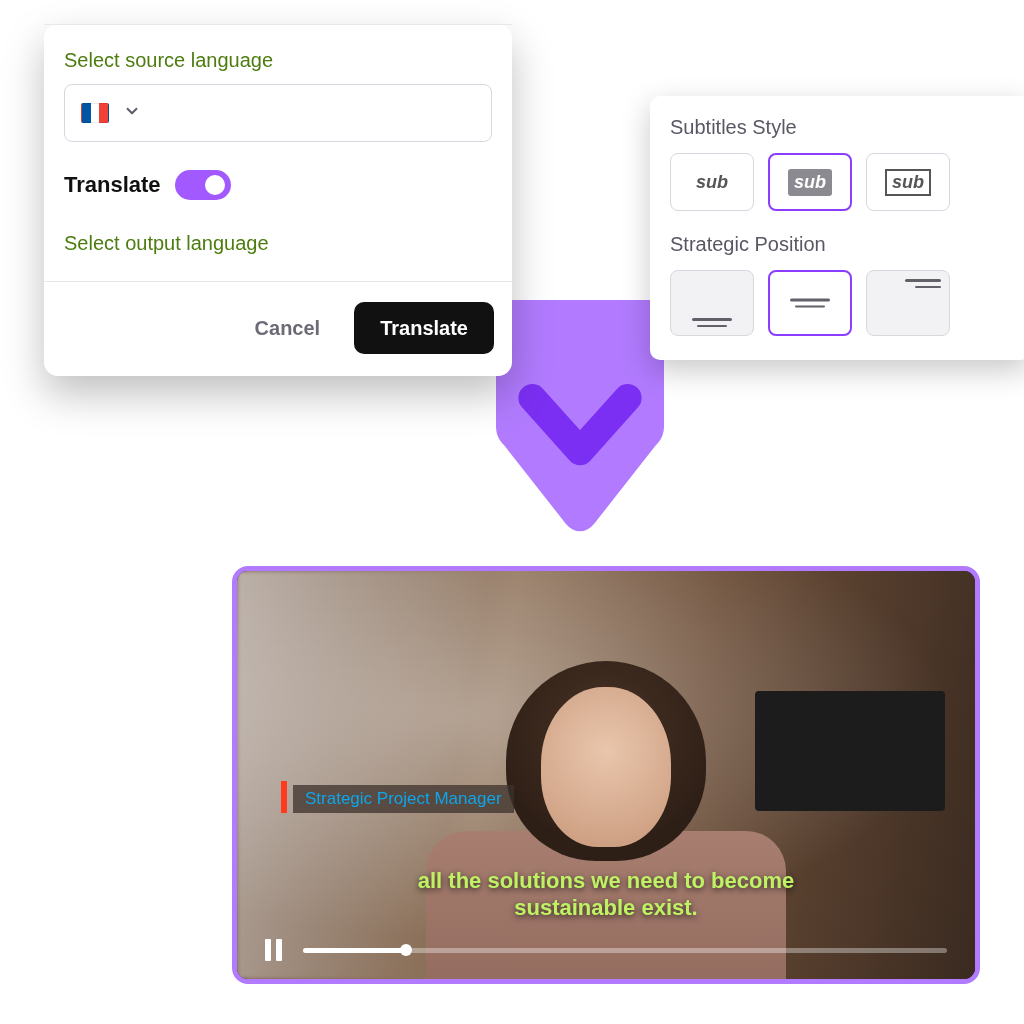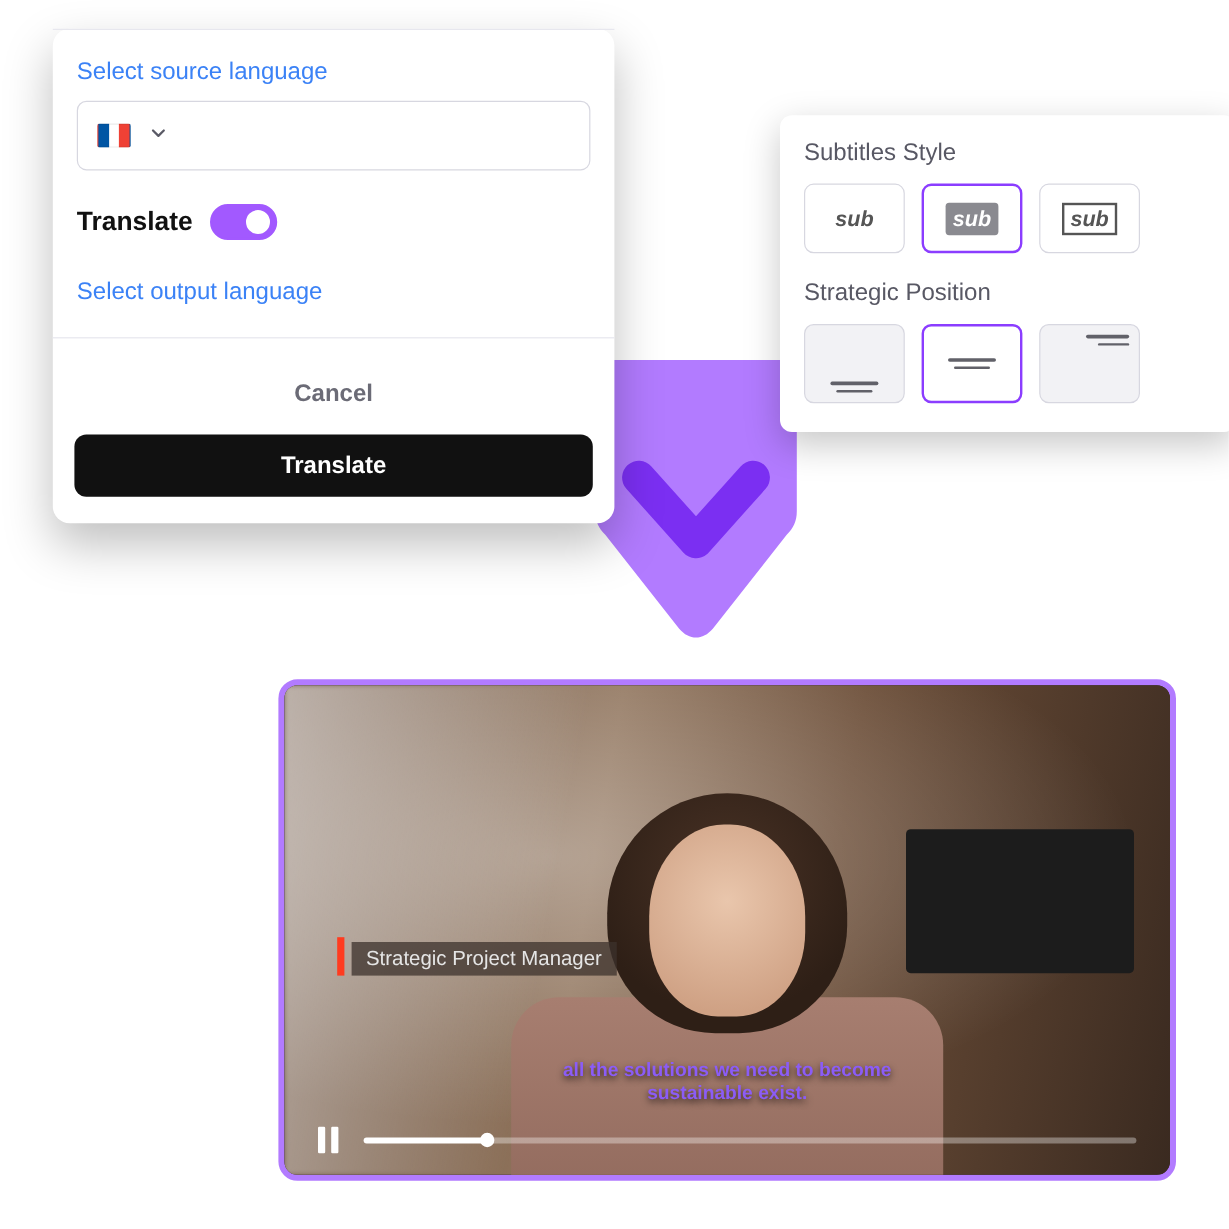--- a/index.html
+++ b/index.html
@@ -46,21 +46,21 @@
     width: 230px;
     background: #8b3dff;
     border-radius: 2px;
     margin-top: 10px;
   }
   .dialog-sep { height:1px; background:#e7e7ee; }
 
   .dialog-body { padding: 24px 20px 14px; }
   .field-label {
     font-size: 20px;
-    color: #3b82f6;
+    color: #4d7c0f;
     margin-bottom: 12px;
   }
   .select {
     border: 1px solid #d7d7e0;
     border-radius: 8px;
     height: 58px;
     display: flex;
     align-items: center;
     padding: 0 16px;
     gap: 14px;
@@ -92,21 +92,21 @@
   }
   .toggle .knob {
     position:absolute; right:2px; top:50%; transform:translateY(-50%);
     width:24px; height:24px; border-radius:50%;
     background:#fff; border:2px solid #a259ff;
   }
 
   .dialog-footer {
     border-top:1px solid #e7e7ee;
     padding: 20px 18px 22px;
-    display:flex; justify-content:flex-end; gap:8px;flex-direction:column;
+    display:flex; justify-content:flex-end; gap:8px;
   }
   .btn {
     height:52px; border-radius:10px; border:none; cursor:pointer;
     font-size:20px; font-weight:600; padding:0 26px;
   }
   .btn-ghost { background:transparent; color:#6b6b76; }
   .btn-primary { background:#111; color:#fff; }
 
   
   .style-panel {
@@ -200,27 +200,27 @@
     position:absolute; left:44px; top:210px; z-index:2;
   }
   .lt-bar{ display:flex; }
   .lt-accent{ width:6px; background:#ff3b1f; }
   .lt-name{
     background:rgba(60,50,44,.75); color:#fff; font-weight:800;
     font-size:26px; padding:6px 12px;
   }
   .lt-role{
     margin-top:4px; display:inline-block;
-    background:rgba(60,50,44,.75); color:#e5e5e5; font-size:17px;
+    background:rgba(60,50,44,.75); color:#0ea5e9; font-size:17px;
     padding:4px 12px; margin-left:6px;
   }
 
   .subtitle{
     position:absolute; left:50%; bottom:58px; transform:translateX(-50%);
-    color:#8b5cf6; font-size:16px; font-weight:700; text-align:center;
+    color:#bef264; font-size:22px; font-weight:700; text-align:center;
     text-shadow:0 2px 6px rgba(0,0,0,.7); line-height:1.2; width:90%;
   }
 
   .controls{
     position:absolute; left:28px; right:28px; bottom:18px;
     display:flex; align-items:center; gap:16px;
   }
   .pause{
     width:22px; height:22px; display:flex; gap:5px; cursor:pointer;
   }

